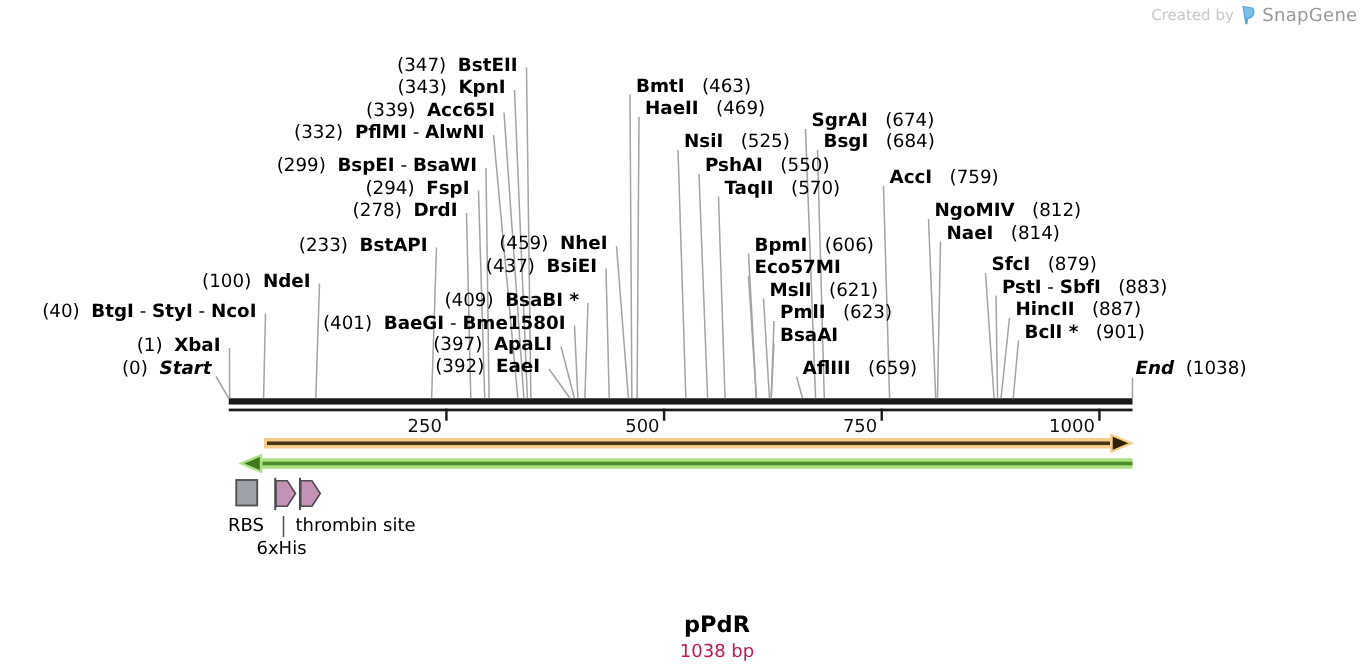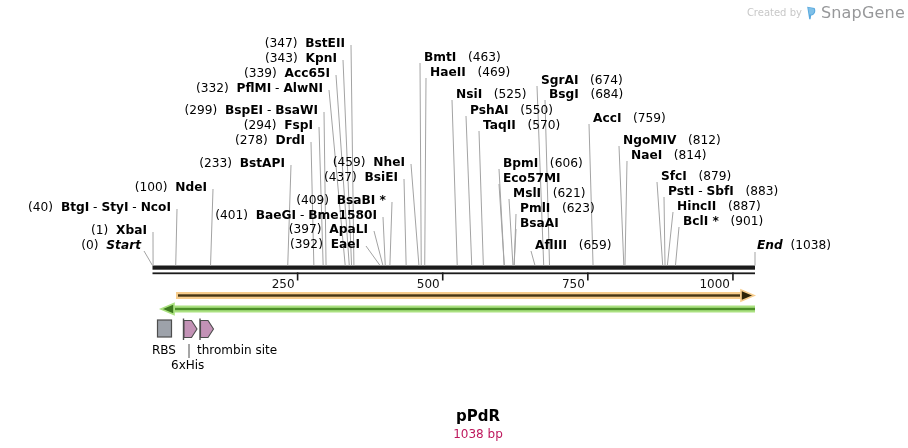--- a/index.html
+++ b/index.html
@@ -6,21 +6,21 @@
   #stage{position:relative;width:908px;height:448px;background:#fff;overflow:hidden;
          font-family:"DejaVu Sans",sans-serif;}
   #map{position:absolute;left:0;top:0;}
   text.lbl{font-family:"DejaVu Sans",sans-serif;font-size:12.2px;fill:#000;white-space:pre;}
   text.tick{font-family:"DejaVu Sans",sans-serif;font-size:12px;fill:#111;}
   text.feat{font-family:"DejaVu Sans",sans-serif;font-size:12px;fill:#000;}
   tspan.b{font-weight:bold;}
   tspan.i{font-style:italic;}
   #watermark{position:absolute;top:3px;right:3px;display:flex;align-items:center;gap:4px;justify-content:flex-end;}
   #wm-prefix{font-size:10px;color:#c8c8c8;}
-  #wm-brand{font-size:16px;color:#97989a;letter-spacing:.2px;}
+  #wm-brand{font-size:12px;color:#97989a;letter-spacing:.2px;}
   #title-block{position:absolute;left:0;right:0;top:407px;text-align:center;margin-left:48px;}
   #plasmid-title{font-size:15px;font-weight:bold;color:#000;}
   #plasmid-length{font-size:12px;color:#be185d;margin-top:2px;}
 </style>
 </head>
 <body>
 
 <div id="stage">
   <svg id="map" width="908" height="448" viewBox="0 0 908 448">
       <rect x="152.5" y="265.5" width="602.5" height="4.2" fill="#1b1b1b"></rect>

